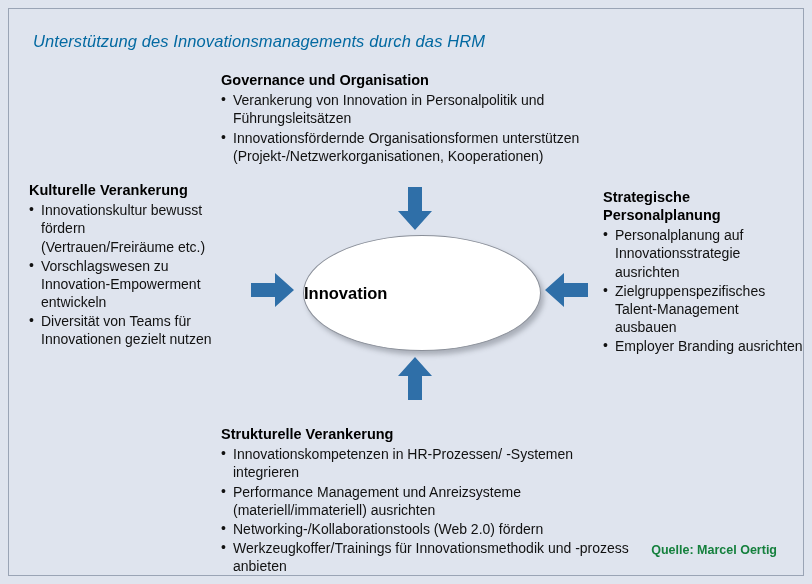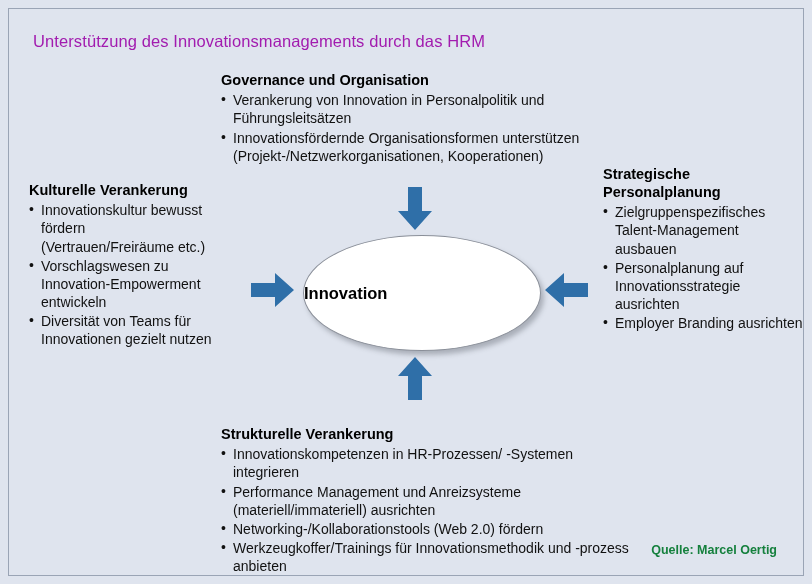--- a/index.html
+++ b/index.html
@@ -26,22 +26,23 @@
     height: 568px;
     border: 1px solid #9aa4b5;
     background: #dfe4ee;
     box-sizing: border-box;
   }
   .title {
     position: absolute;
     left: 24px;
     top: 23px;
     font-size: 16.5px;
-    color: #a21caf;
+    color: #0369a1;
     letter-spacing: 0.1px;
+    font-style: italic;
   }
   .heading {
     font-weight: bold;
     font-size: 14.5px;
     color: #000000;
     line-height: 1.25;
   }
   .bullets {
     list-style: none;
     margin: 2px 0 0 0;
@@ -73,21 +74,21 @@
   }
   #block-kulturell {
     position: absolute;
     left: 20px;
     top: 172px;
     width: 190px;
   }
   #block-strategisch {
     position: absolute;
     left: 594px;
-    top: 156px;
+    top: 179px;
     width: 200px;
   }
   #block-strukturell {
     position: absolute;
     left: 212px;
     top: 388px;
     width: 420px;
     margin-top: 28px;
   }
 
@@ -151,22 +152,22 @@
       <div class="heading">Governance und Organisation</div>
       <ul class="bullets">
         <li>Verankerung von Innovation in Personalpolitik und Führungsleitsätzen</li>
         <li>Innovationsfördernde Organisationsformen unterstützen (Projekt-/Netzwerkorganisationen, Kooperationen)</li>
       </ul>
     </div>
 
     <div id="block-strategisch">
       <div class="heading">Strategische Personalplanung</div>
       <ul class="bullets">
+        <li>Personalplanung auf Innovationsstrategie ausrichten</li>
         <li>Zielgruppenspezifisches Talent-Management ausbauen</li>
-        <li>Personalplanung auf Innovationsstrategie ausrichten</li>
         <li>Employer Branding ausrichten</li>
       </ul>
     </div>
 
     <div id="block-strukturell">
       <div class="heading">Strukturelle Verankerung</div>
       <ul class="bullets">
         <li>Innovationskompetenzen in HR-Prozessen/ -Systemen integrieren</li>
         <li>Performance Management und Anreizsysteme (materiell/immateriell) ausrichten</li>
         <li>Networking-/Kollaborationstools (Web 2.0) fördern</li>

